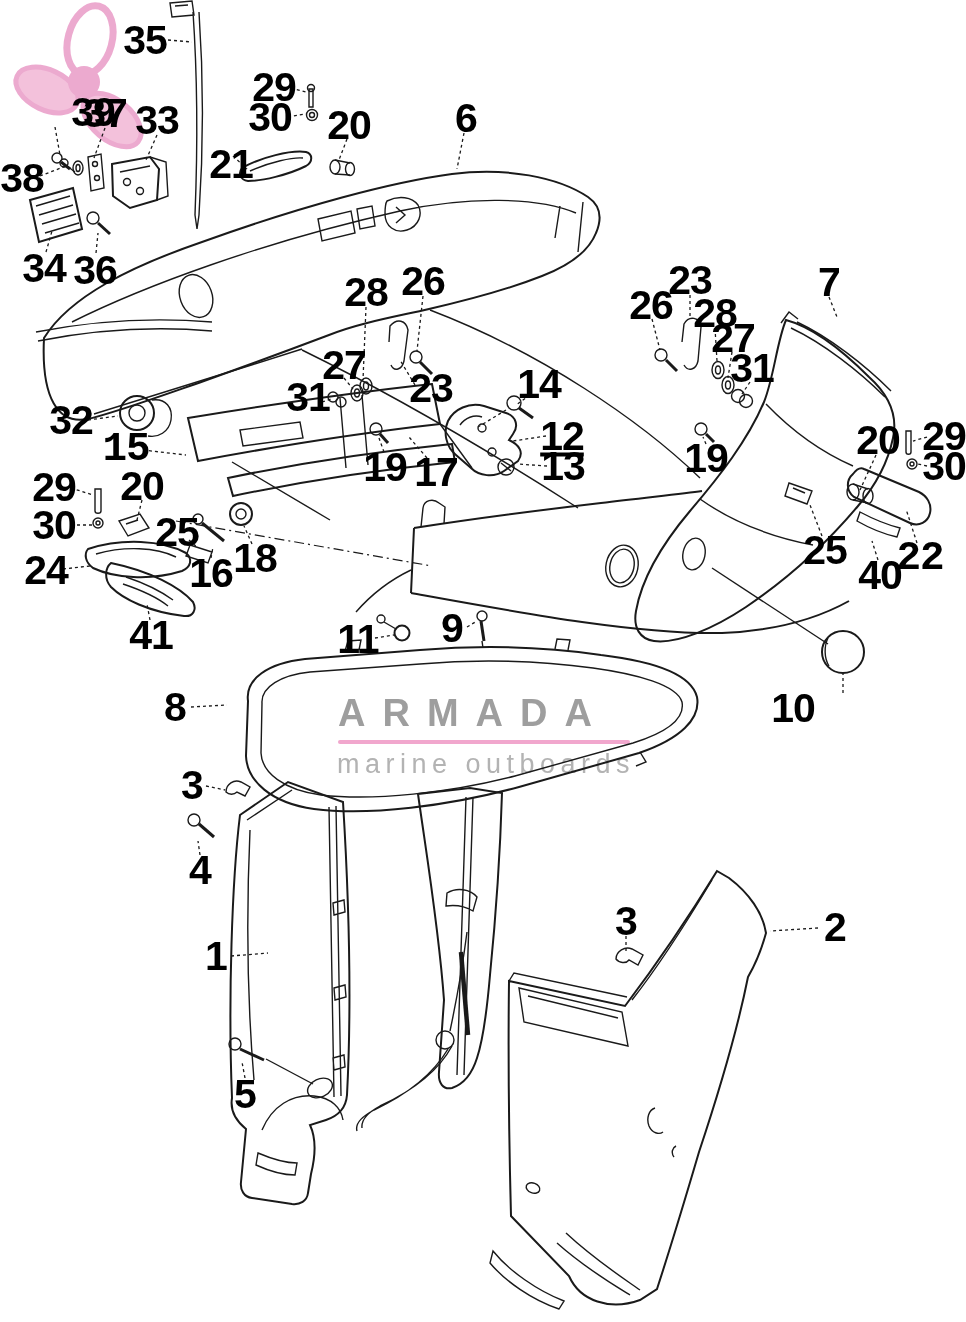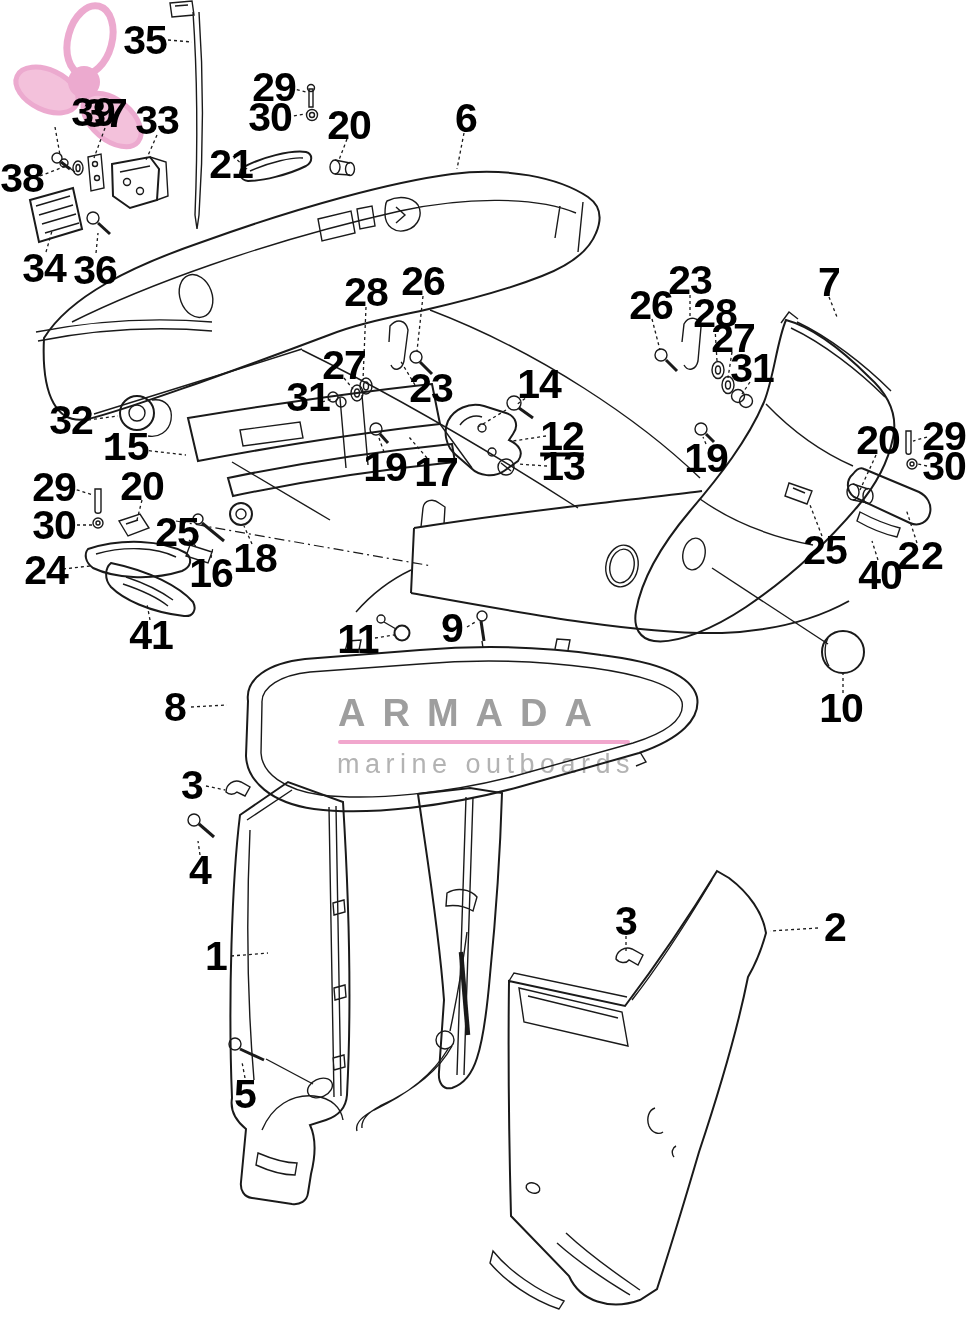--- a/index.html
+++ b/index.html
@@ -225,21 +225,21 @@
       <div class="callout" style="left: 255px; top: 558px; text-align: center;">18</div>
       <div class="callout" style="left: 211px; top: 573px;">16</div>
       <div class="callout" style="left: 151px; top: 635px;">41</div>
       <div class="callout" style="left: 706px; top: 458px;">19</div>
       <div class="callout" style="left: 878px; top: 440px;">20</div>
       <div class="callout" style="left: 944px; top: 436px;">29</div>
       <div class="callout" style="left: 944px; top: 466px;">30</div>
       <div class="callout" style="left: 825px; top: 550px;">25</div>
       <div class="callout" style="left: 880px; top: 575px;">40</div>
       <div class="callout" style="left: 920px; top: 558px; font-family: Liberation Mono, monospace;">22</div>
-      <div class="callout" style="left: 841px; top: 708px;">10</div>
+      <div class="callout" style="left: 793px; top: 708px;">10</div>
       <div class="callout" style="left: 358px; top: 639px;">11</div>
       <div class="callout" style="left: 452px; top: 628px;">9</div>
       <div class="callout" style="left: 175px; top: 707px;">8</div>
       <div class="callout" style="left: 192px; top: 785px;">3</div>
       <div class="callout" style="left: 200px; top: 870px;">4</div>
       <div class="callout" style="left: 216px; top: 956px;">1</div>
       <div class="callout" style="left: 245px; top: 1094px;">5</div>
       <div class="callout" style="left: 626px; top: 921px;">3</div>
       <div class="callout" style="left: 835px; top: 927px;">2</div>
     </div>

